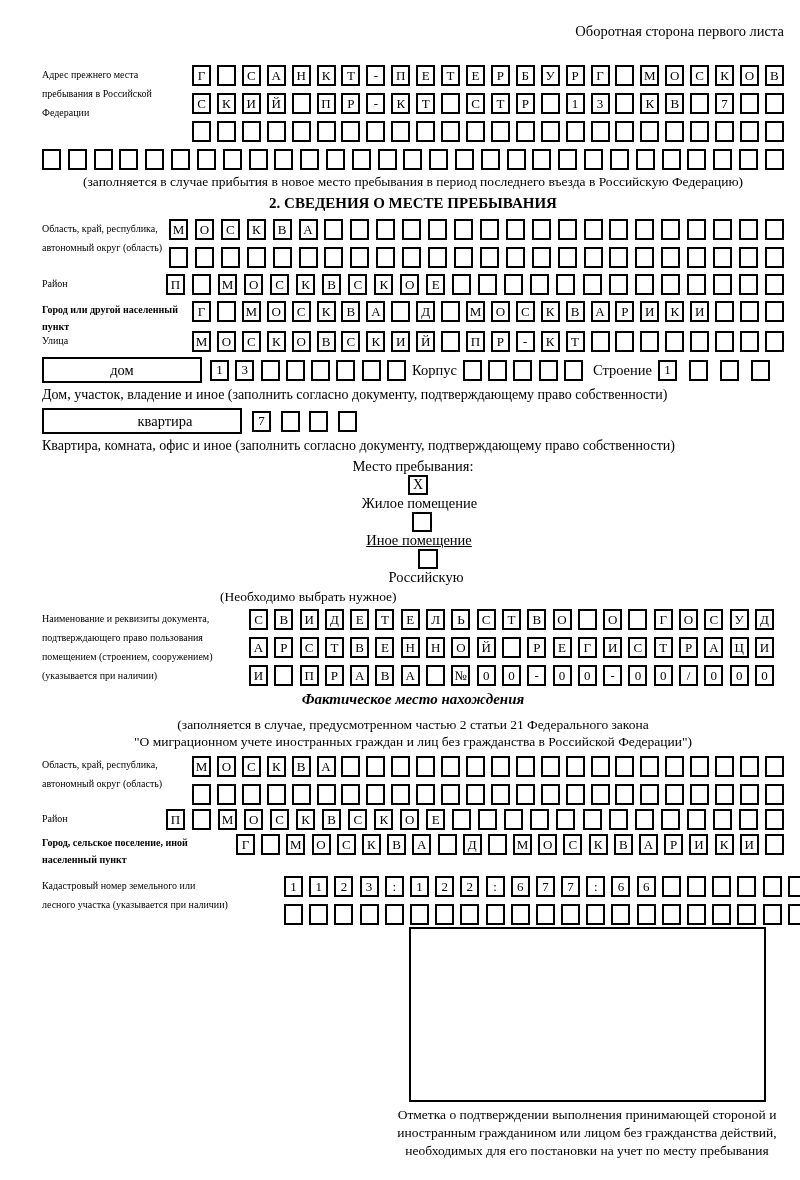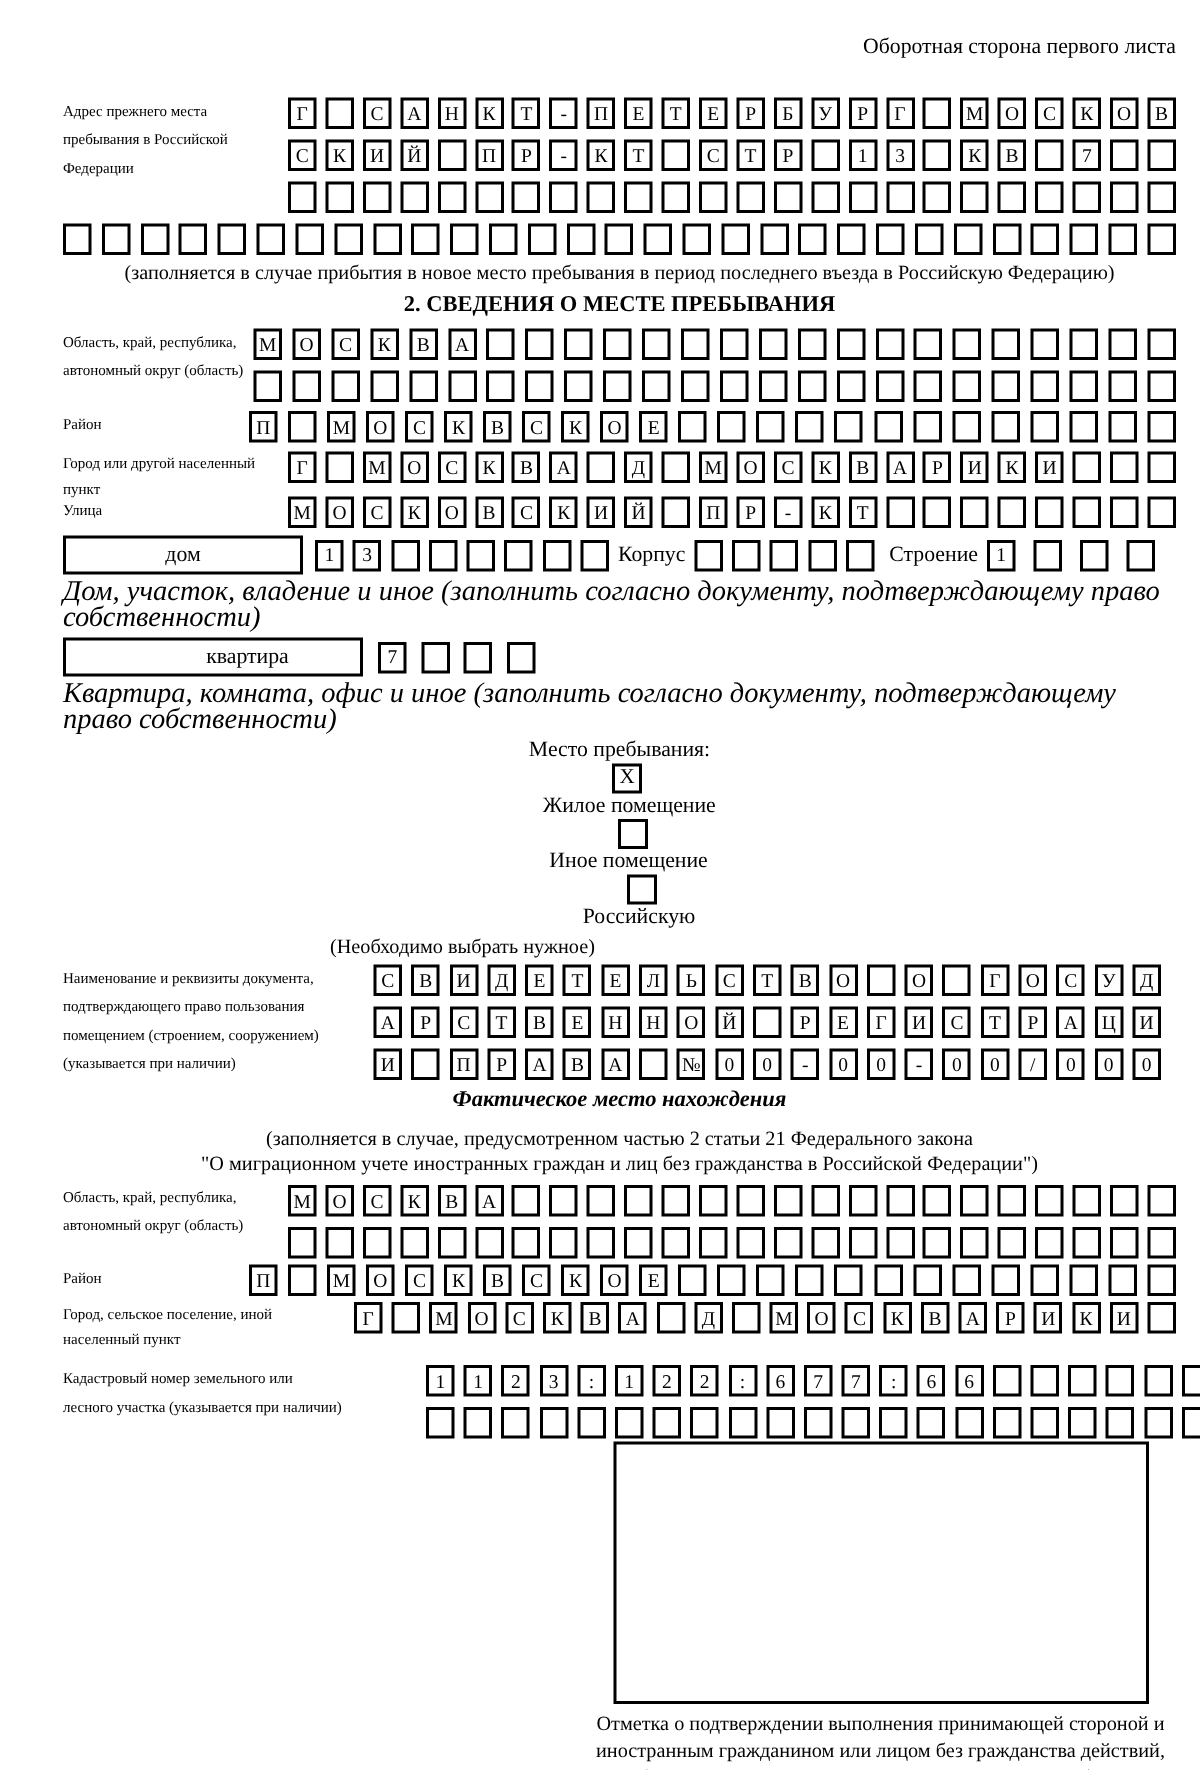--- a/index.html
+++ b/index.html
@@ -10,33 +10,33 @@
   .header-note { text-align:right; font-size:14.5px; line-height:18px; margin-bottom:25px; }
 
   .field { display:flex; align-items:flex-start; }
   .label { font-size:10px; line-height:19px; padding-right:6px; }
   .lb150 { flex:0 0 150px; }
   .lb127 { flex:0 0 127px; }
   .lb124 { flex:0 0 124px; }
   .lb207 { flex:0 0 207px; }
   .lb194 { flex:0 0 194px; }
   .lh18  { line-height:18.5px; }
-  .lh17  { line-height:17px; }
+  .lh17  { line-height:17px;font-weight:bold; }
 
   .rows  { display:flex; flex-direction:column; gap:7px; }
   .cells { display:flex; justify-content:space-between; }
   .cell  { width:19px; height:21px; border:2px solid #000; display:inline-flex;
            align-items:center; justify-content:center; font-size:13px; font-family:inherit; flex:0 0 19px; }
   .w592 { width:592px; } .w742 { width:742px; } .w615 { width:615px; }
   .w618 { width:618px; } .w548 { width:548px; } .w525 { width:525px; }
 
   .fullrow { margin-top:7px; }
 
   .note { font-size:13.5px; line-height:17px; text-align:center; }
-  .note-left { font-size:19px; line-height:17px;font-style:italic; }
+  .note-left { font-size:14px; line-height:17px; }
   .h-bold { font-size:15px; font-weight:bold; text-align:center; line-height:19px; }
 
   .mb6 { margin-bottom:6px; } .mb3 { margin-bottom:3px; }
   .mt3 { margin-top:3px; } .mt4 { margin-top:4px; } .mt6 { margin-top:6px; } .mt8 { margin-top:8px;gap:48px; }
 
   .house-row { display:flex; align-items:center; margin-top:5px; }
   .widebox { border:2px solid #000; height:26px; display:flex; align-items:center;
              justify-content:center; font-size:14.5px;font-family:Liberation Serif, serif; }
   .wb-dom { width:160px; margin-right:8px; }
   .wb-kv  { width:200px; margin-right:10px;padding-left:46px; }
@@ -363,21 +363,21 @@
         <span class="cell"></span>
       </div>
   </div>
   <div class="note-left mt3">Квартира, комната, офис и иное (заполнить согласно документу, подтверждающему право собственности)</div>
 
   <div class="stay-row">
     <span>Место пребывания:</span>
     <span class="checkbox" style="margin-left:10px;">X</span>
     <span style="margin-left:13px;">Жилое помещение</span>
     <span class="checkbox" style="margin-left:17px;"></span>
-    <span style="margin-left:12px;">Иное помещение</span>
+    <span style="margin-left:12px;text-decoration:underline;">Иное помещение</span>
     <span class="checkbox" style="margin-left:29px;"></span>
     <span style="margin-left:26px;">Российскую</span>
   </div>
   <div class="stay-note">(Необходимо выбрать нужное)</div>
 
   <div class="field mt4">
     <div class="label lb207">Наименование и реквизиты документа, подтверждающего право пользования помещением (строением, сооружением) (указывается при наличии)</div>
     <div class="rows">
       <div class="cells w525">
           <span class="cell">С</span>

